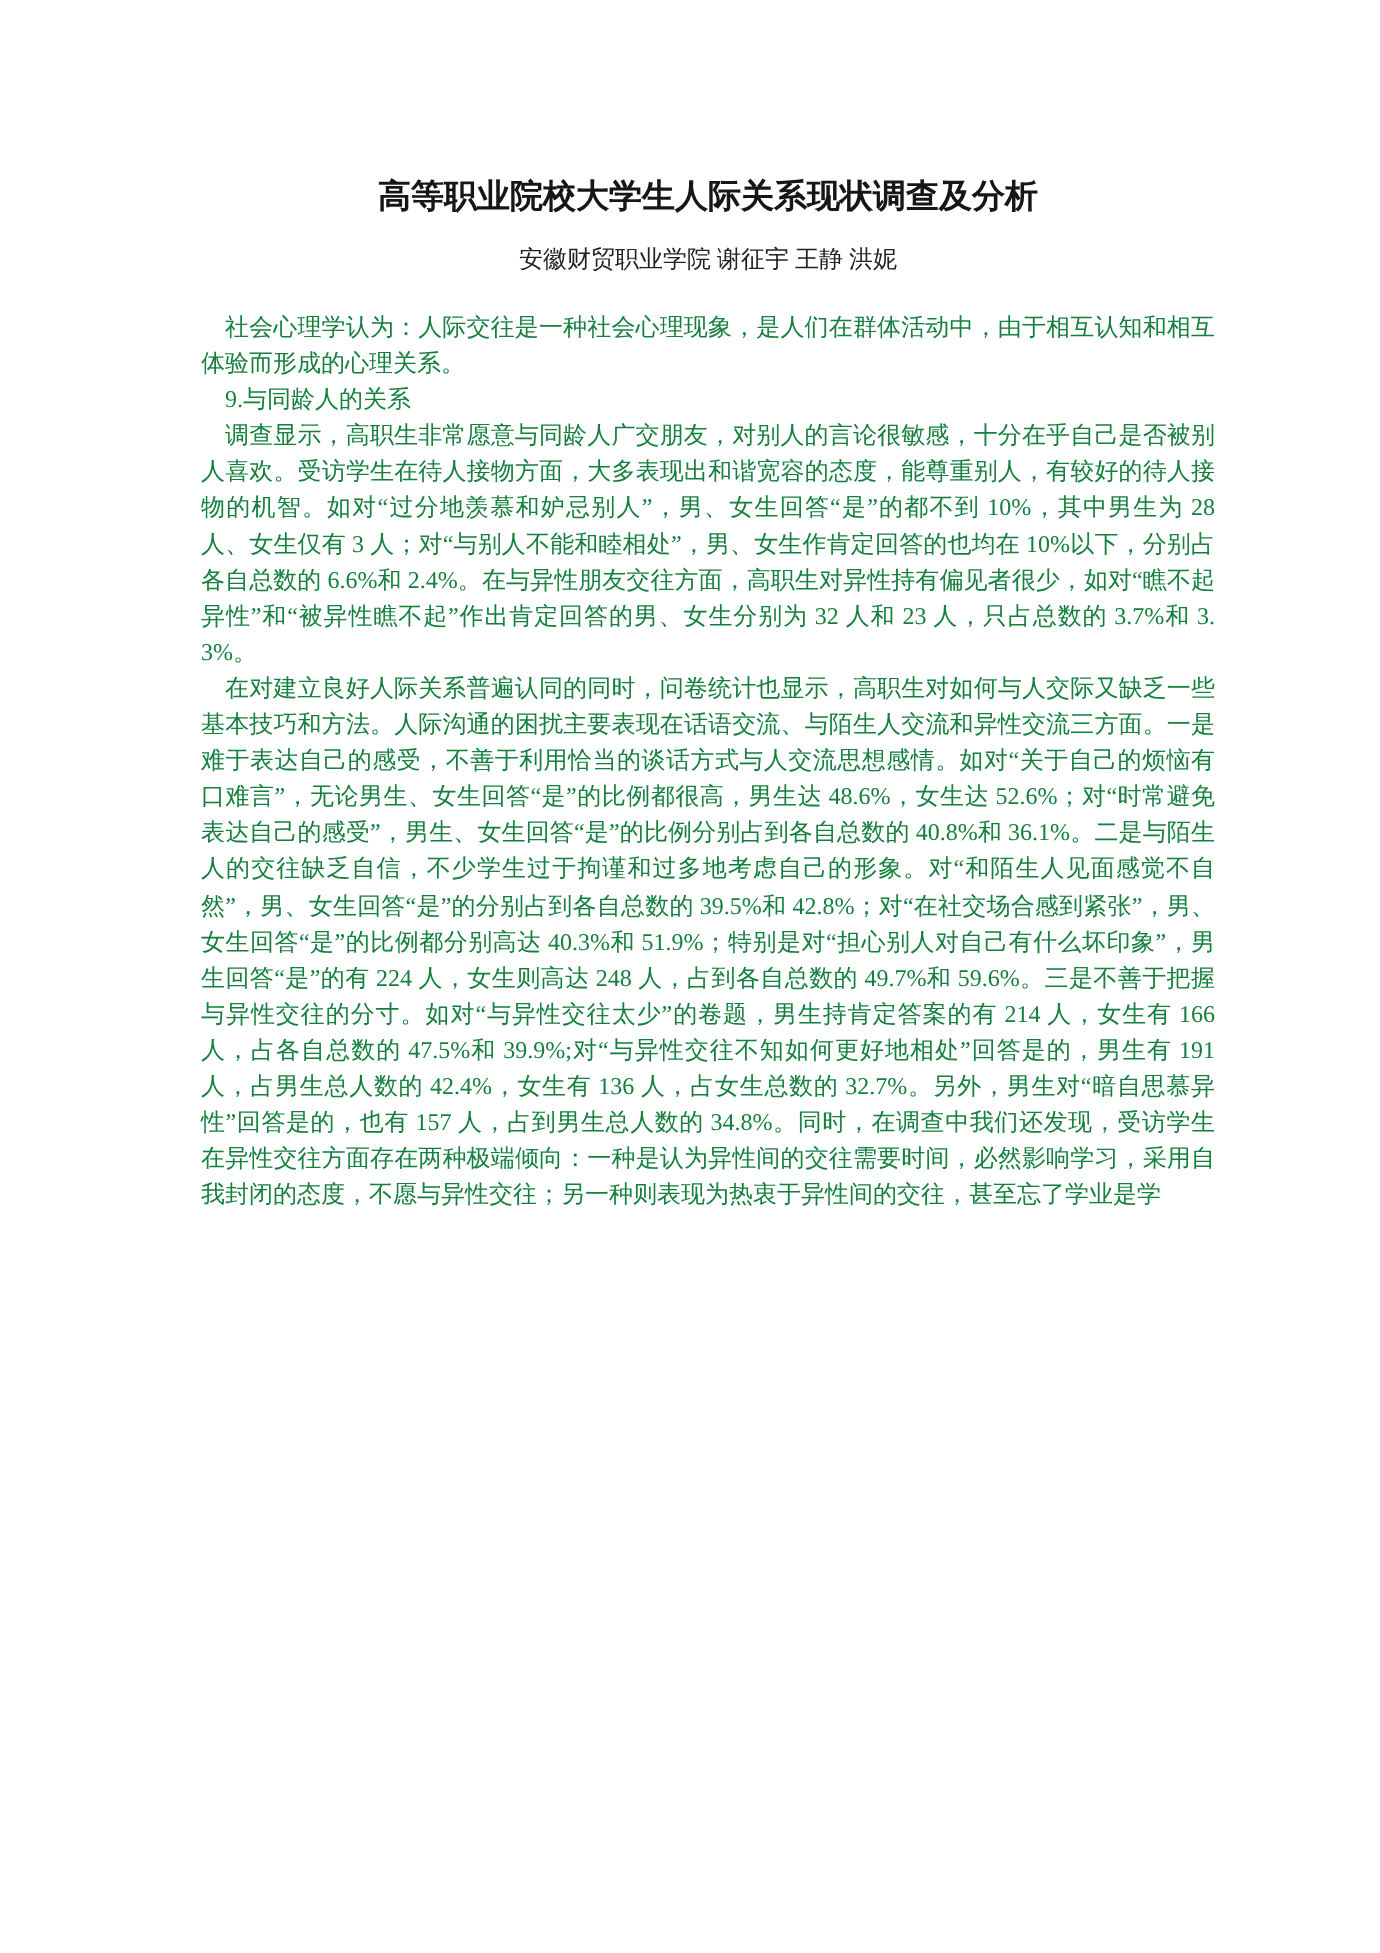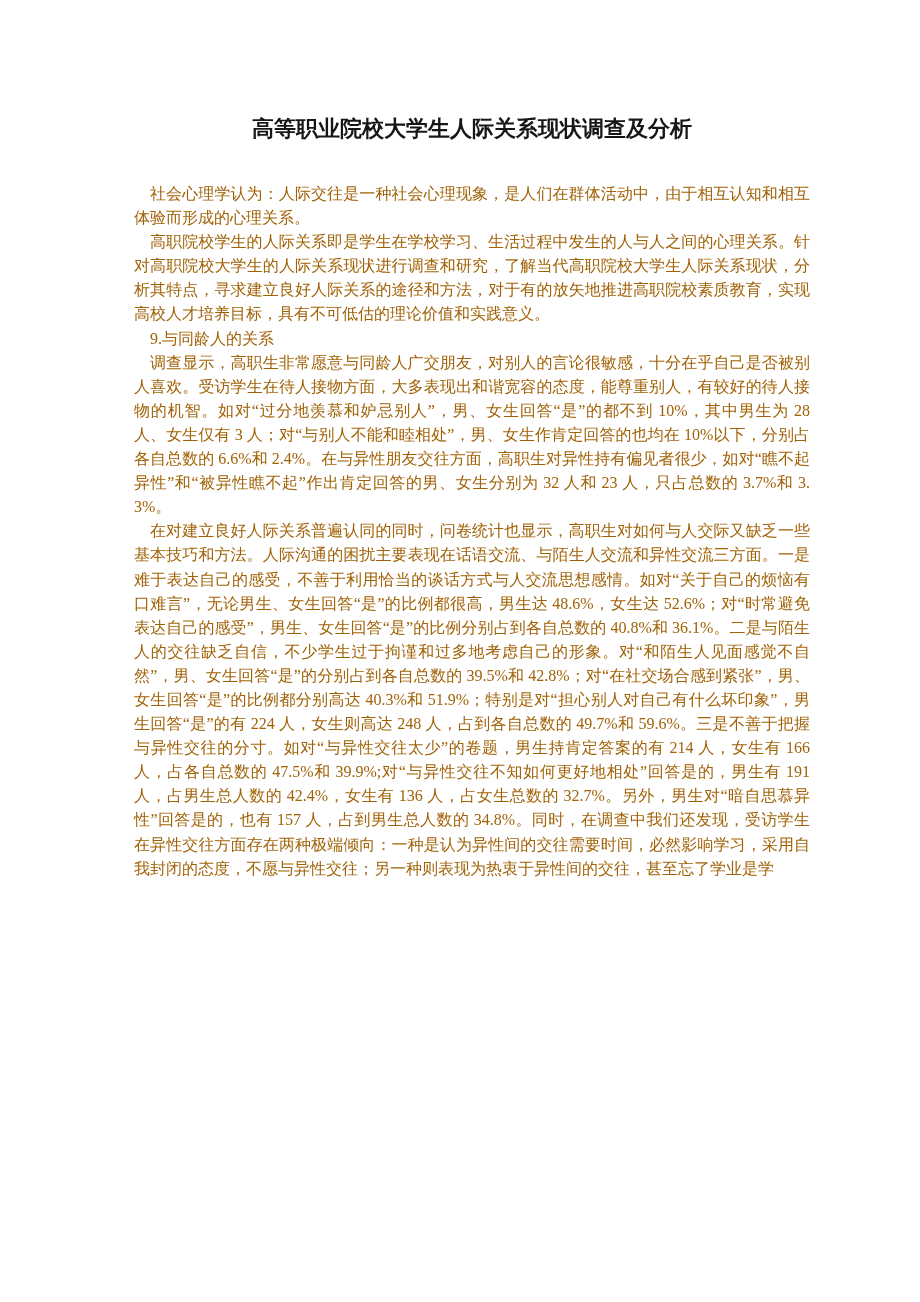--- a/index.html
+++ b/index.html
@@ -13,56 +13,56 @@
     height: 1302px;
     background: #ffffff;
     color: #1c1c1c;
     overflow: hidden;
   }
   .content {
     padding: 116px 110px 0 134px;
   }
   .doc-title {
     margin: 0;
-    font-family: Liberation Mono, monospace;
+    font-family: Liberation Sans, sans-serif;
     font-weight: bold;
     font-size: 22px;
     line-height: 30px;
     text-align: center;
     color: #161616;
   }
   .byline {
     margin-top: 16px;
     font-family: "Liberation Serif", serif;
     font-size: 16px;
     line-height: 24px;
     text-align: center;
     color: #222222;
   }
   .body-text {
-    margin-top: 36px;
+    margin-top: 21px;
     font-family: "Liberation Serif", serif;
     font-size: 16px;
     line-height: 24.1px;
     text-align: justify;
-    color: #a16207;
+    color: #15803d;
   }
   .body-text p {
     margin: 0;
     text-indent: 16px;
     word-break: break-all;
   }
 </style>
 </head>
 <body>
 
 <div class="page">
   <div class="content">
     <h1 class="doc-title">高等职业院校大学生人际关系现状调查及分析</h1>
+    <div class="byline">安徽财贸职业学院 谢征宇 王静 洪妮</div>
     <div class="body-text">
       <p>社会心理学认为：人际交往是一种社会心理现象，是人们在群体活动中，由于相互认知和相互体验而形成的心理关系。</p>
-      <p>高职院校学生的人际关系即是学生在学校学习、生活过程中发生的人与人之间的心理关系。针对高职院校大学生的人际关系现状进行调查和研究，了解当代高职院校大学生人际关系现状，分析其特点，寻求建立良好人际关系的途径和方法，对于有的放矢地推进高职院校素质教育，实现高校人才培养目标，具有不可低估的理论价值和实践意义。</p>
       <p>9.与同龄人的关系</p>
       <p>调查显示，高职生非常愿意与同龄人广交朋友，对别人的言论很敏感，十分在乎自己是否被别人喜欢。受访学生在待人接物方面，大多表现出和谐宽容的态度，能尊重别人，有较好的待人接物的机智。如对“过分地羡慕和妒忌别人”，男、女生回答“是”的都不到 10%，其中男生为 28 人、女生仅有 3 人；对“与别人不能和睦相处”，男、女生作肯定回答的也均在 10%以下，分别占各自总数的 6.6%和 2.4%。在与异性朋友交往方面，高职生对异性持有偏见者很少，如对“瞧不起异性”和“被异性瞧不起”作出肯定回答的男、女生分别为 32 人和 23 人，只占总数的 3.7%和 3.3%。</p>
       <p>在对建立良好人际关系普遍认同的同时，问卷统计也显示，高职生对如何与人交际又缺乏一些基本技巧和方法。人际沟通的困扰主要表现在话语交流、与陌生人交流和异性交流三方面。一是难于表达自己的感受，不善于利用恰当的谈话方式与人交流思想感情。如对“关于自己的烦恼有口难言”，无论男生、女生回答“是”的比例都很高，男生达 48.6%，女生达 52.6%；对“时常避免表达自己的感受”，男生、女生回答“是”的比例分别占到各自总数的 40.8%和 36.1%。二是与陌生人的交往缺乏自信，不少学生过于拘谨和过多地考虑自己的形象。对“和陌生人见面感觉不自然”，男、女生回答“是”的分别占到各自总数的 39.5%和 42.8%；对“在社交场合感到紧张”，男、女生回答“是”的比例都分别高达 40.3%和 51.9%；特别是对“担心别人对自己有什么坏印象”，男生回答“是”的有 224 人，女生则高达 248 人，占到各自总数的 49.7%和 59.6%。三是不善于把握与异性交往的分寸。如对“与异性交往太少”的卷题，男生持肯定答案的有 214 人，女生有 166 人，占各自总数的 47.5%和 39.9%;对“与异性交往不知如何更好地相处”回答是的，男生有 191 人，占男生总人数的 42.4%，女生有 136 人，占女生总数的 32.7%。另外，男生对“暗自思慕异性”回答是的，也有 157 人，占到男生总人数的 34.8%。同时，在调查中我们还发现，受访学生在异性交往方面存在两种极端倾向：一种是认为异性间的交往需要时间，必然影响学习，采用自我封闭的态度，不愿与异性交往；另一种则表现为热衷于异性间的交往，甚至忘了学业是学</p>
     </div>
   </div>
 </div>
 
 </body></html>

